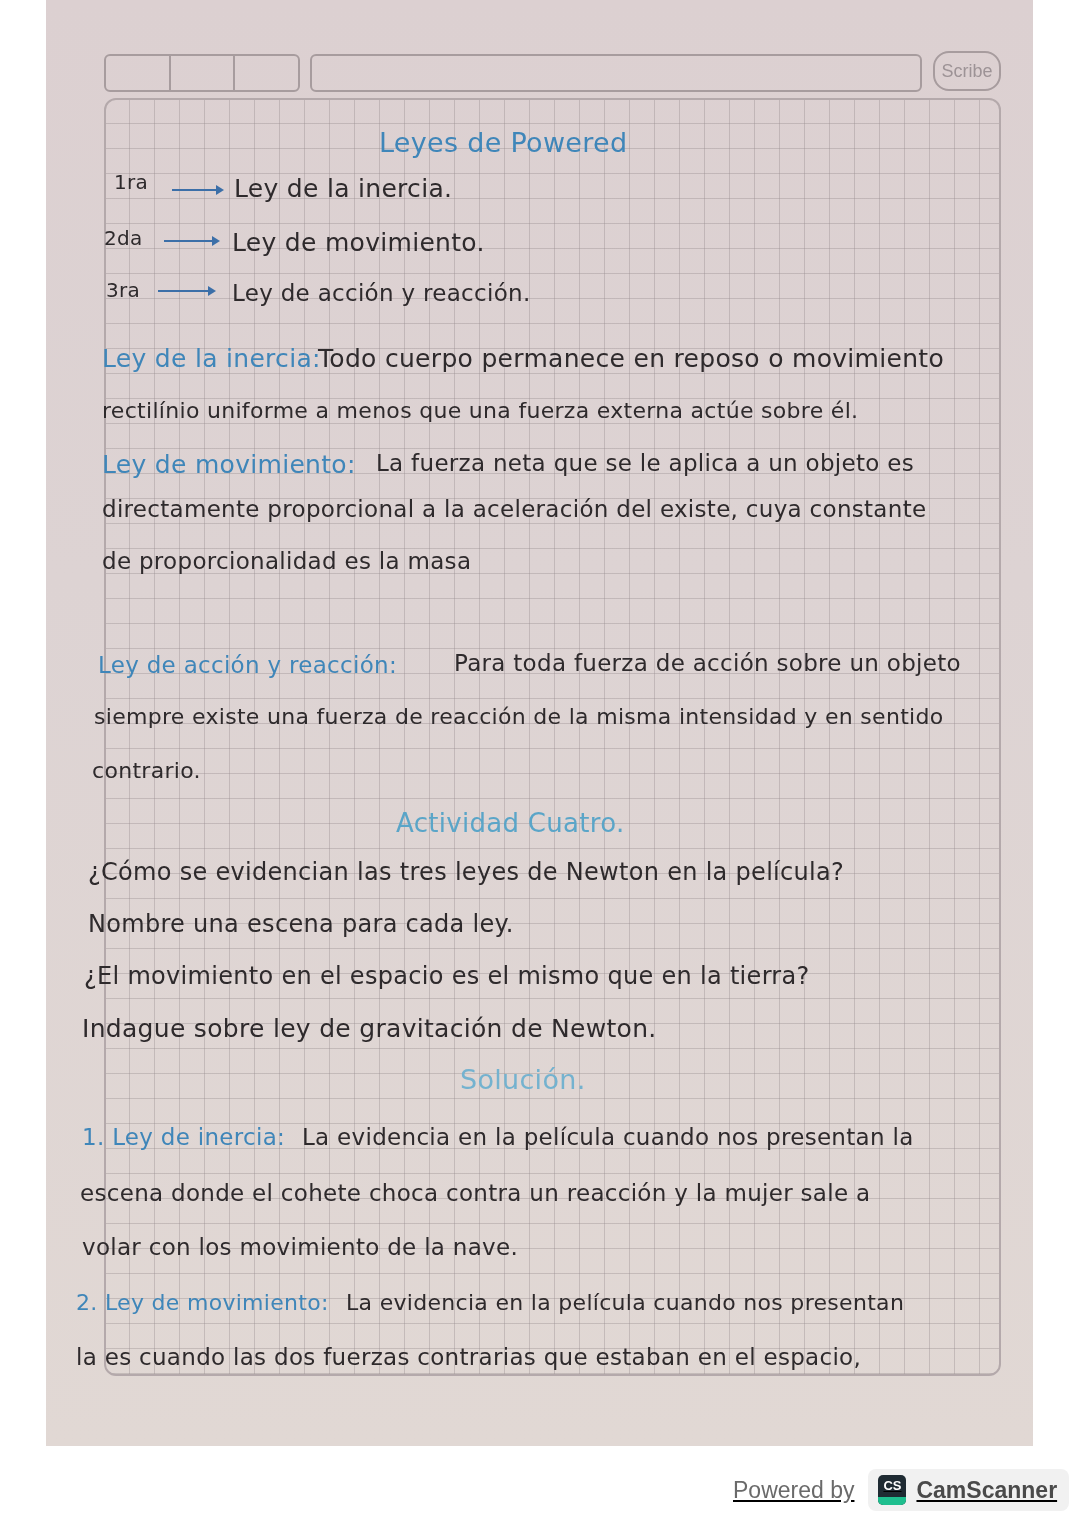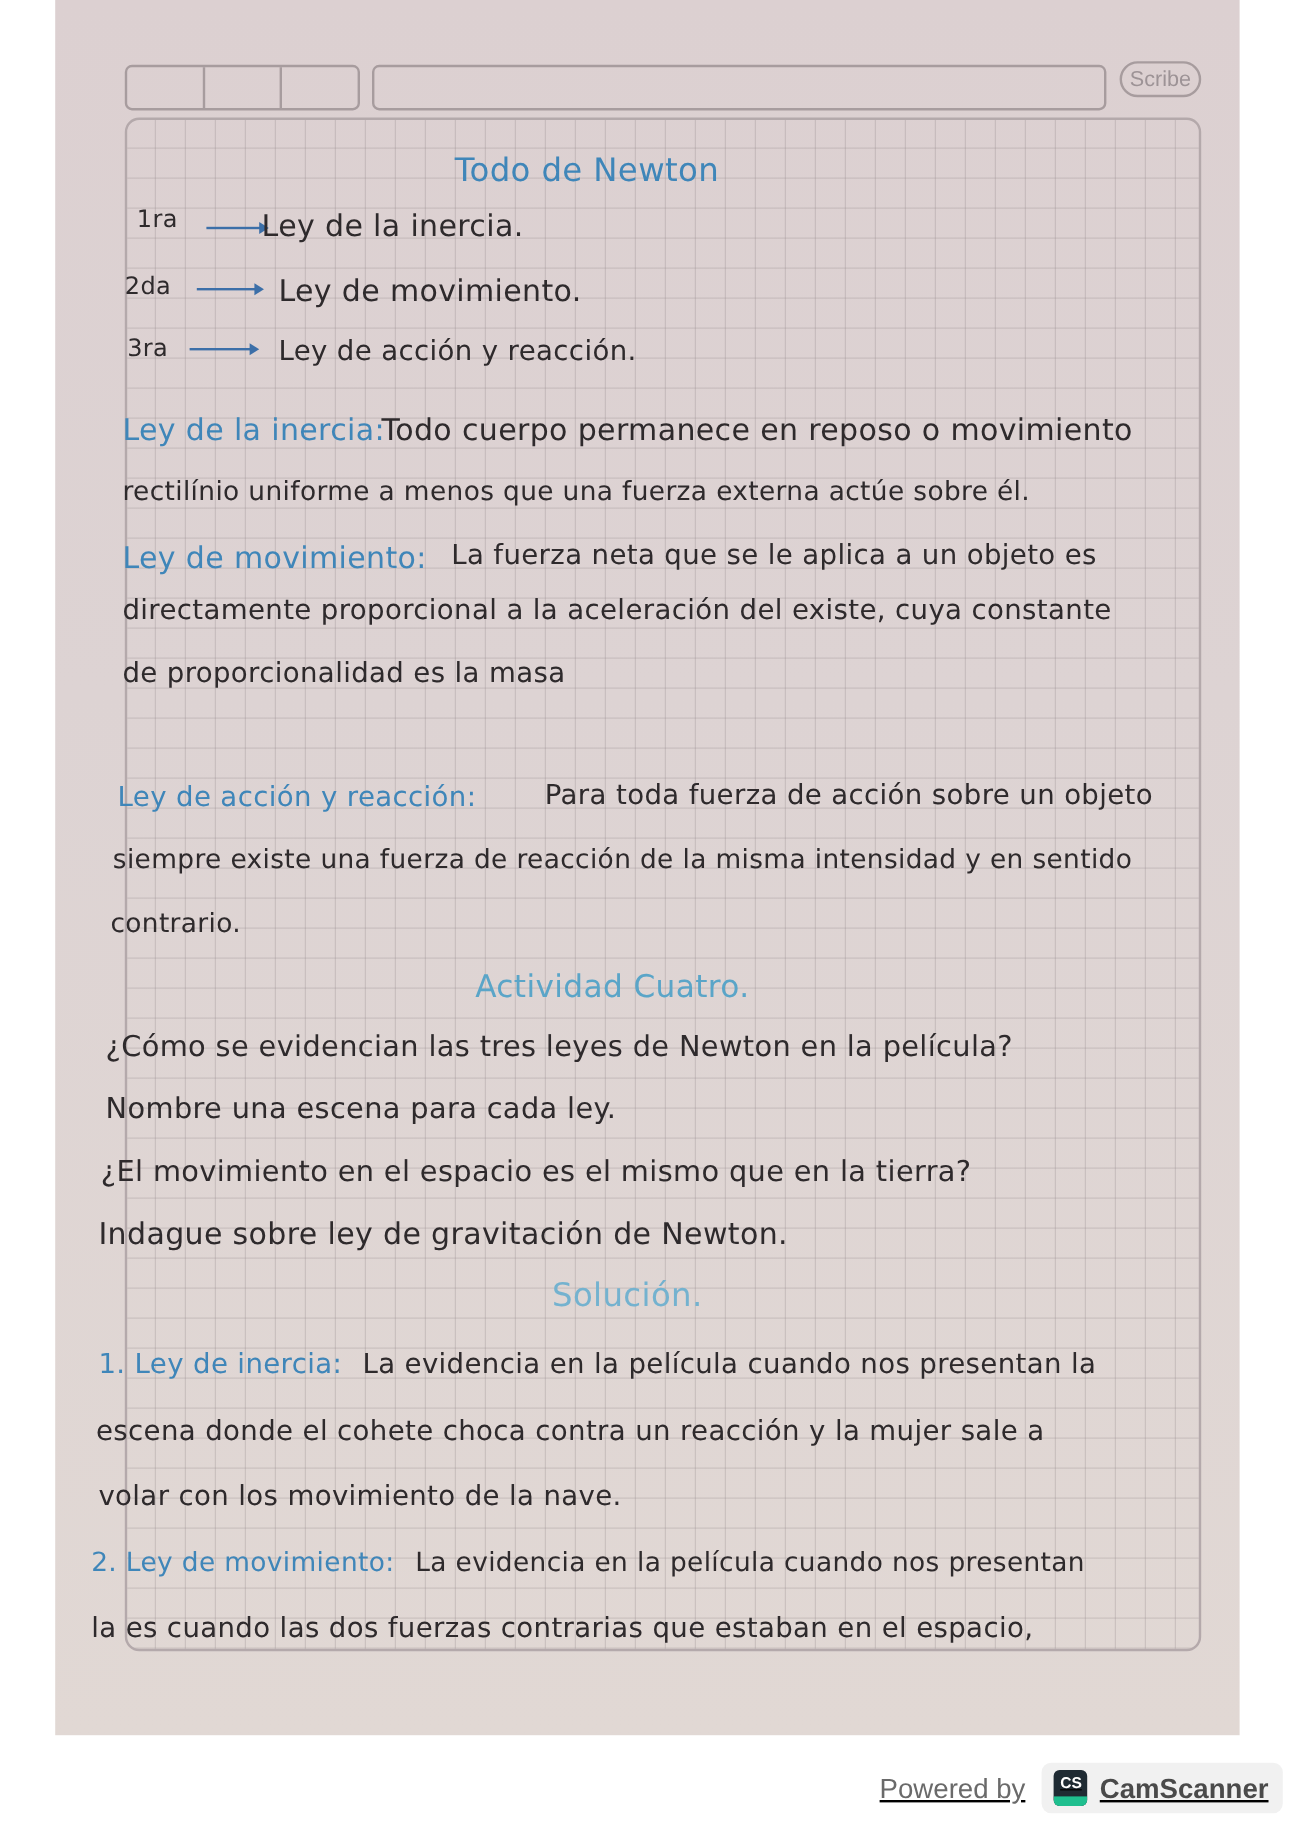--- a/index.html
+++ b/index.html
@@ -13,21 +13,21 @@
     background:linear-gradient(180deg,#dcd0d1 0%,#ddd3d3 40%,#e1d8d4 100%);
   }
   .hdr-box {
     position:absolute; border:2px solid #a79c9e; border-radius:6px; box-sizing:border-box;
   }
   .hdr-date { left:58px; top:54px; width:196px; height:38px; display:flex; }
   .hdr-date .cell { flex:1; border-right:2px solid #a79c9e; }
   .hdr-date .cell:last-child { border-right:none; }
   .hdr-title { left:264px; top:54px; width:612px; height:38px; }
   .scribe-logo {
-    position:absolute; left:887px; top:51px; width:68px; height:30px;
+    position:absolute; left:887px; top:51px; width:68px; height:40px;
     border:2px solid #a79c9e; border-radius:16px; box-sizing:border-box;
     color:#9d9396; font-size:18px; display:flex; align-items:center; justify-content:center;
     font-family:"Liberation Sans", sans-serif;
   }
   .grid-area {
     position:absolute; left:58px; top:98px; width:897px; height:1278px;
     border:2px solid #b4a9ab; border-radius:12px; box-sizing:border-box;
     background-color:transparent;
     background-image:
       linear-gradient(to right, rgba(150,140,142,0.38) 1px, transparent 1px),
@@ -90,25 +90,25 @@
   <div class="hdr-box hdr-date">
     <div class="cell"></div>
     <div class="cell"></div>
     <div class="cell"></div>
   </div>
   <div class="hdr-box hdr-title"></div>
   <div class="scribe-logo">Scribe</div>
 
   <div class="grid-area"></div>
 
-  <div class="hw blue title" style="left:333px;top:127px;">Todo de Newton</div>
+  <div class="hw blue title" style="left:333px;top:127px;">Leyes de Powered</div>
 
   <div class="hw" style="left:68px;top:170px;font-size:20px;">1ra</div>
   <div class="arrow" style="left:126px;top:189px;width:48px;"></div>
-  <div class="hw" style="left:172px;top:174px;">Ley de la inercia.</div>
+  <div class="hw" style="left:188px;top:174px;">Ley de la inercia.</div>
 
   <div class="hw" style="left:58px;top:226px;font-size:20px;">2da</div>
   <div class="arrow" style="left:118px;top:240px;width:52px;"></div>
   <div class="hw" style="left:186px;top:228px;">Ley de movimiento.</div>
 
   <div class="hw" style="left:60px;top:278px;font-size:20px;">3ra</div>
   <div class="arrow" style="left:112px;top:290px;width:54px;"></div>
   <div class="hw" style="left:186px;top:280px;font-size:23px;">Ley de acción y reacción.</div>
 
   <div class="hw blue" style="left:56px;top:344px;">Ley de la inercia:</div>

